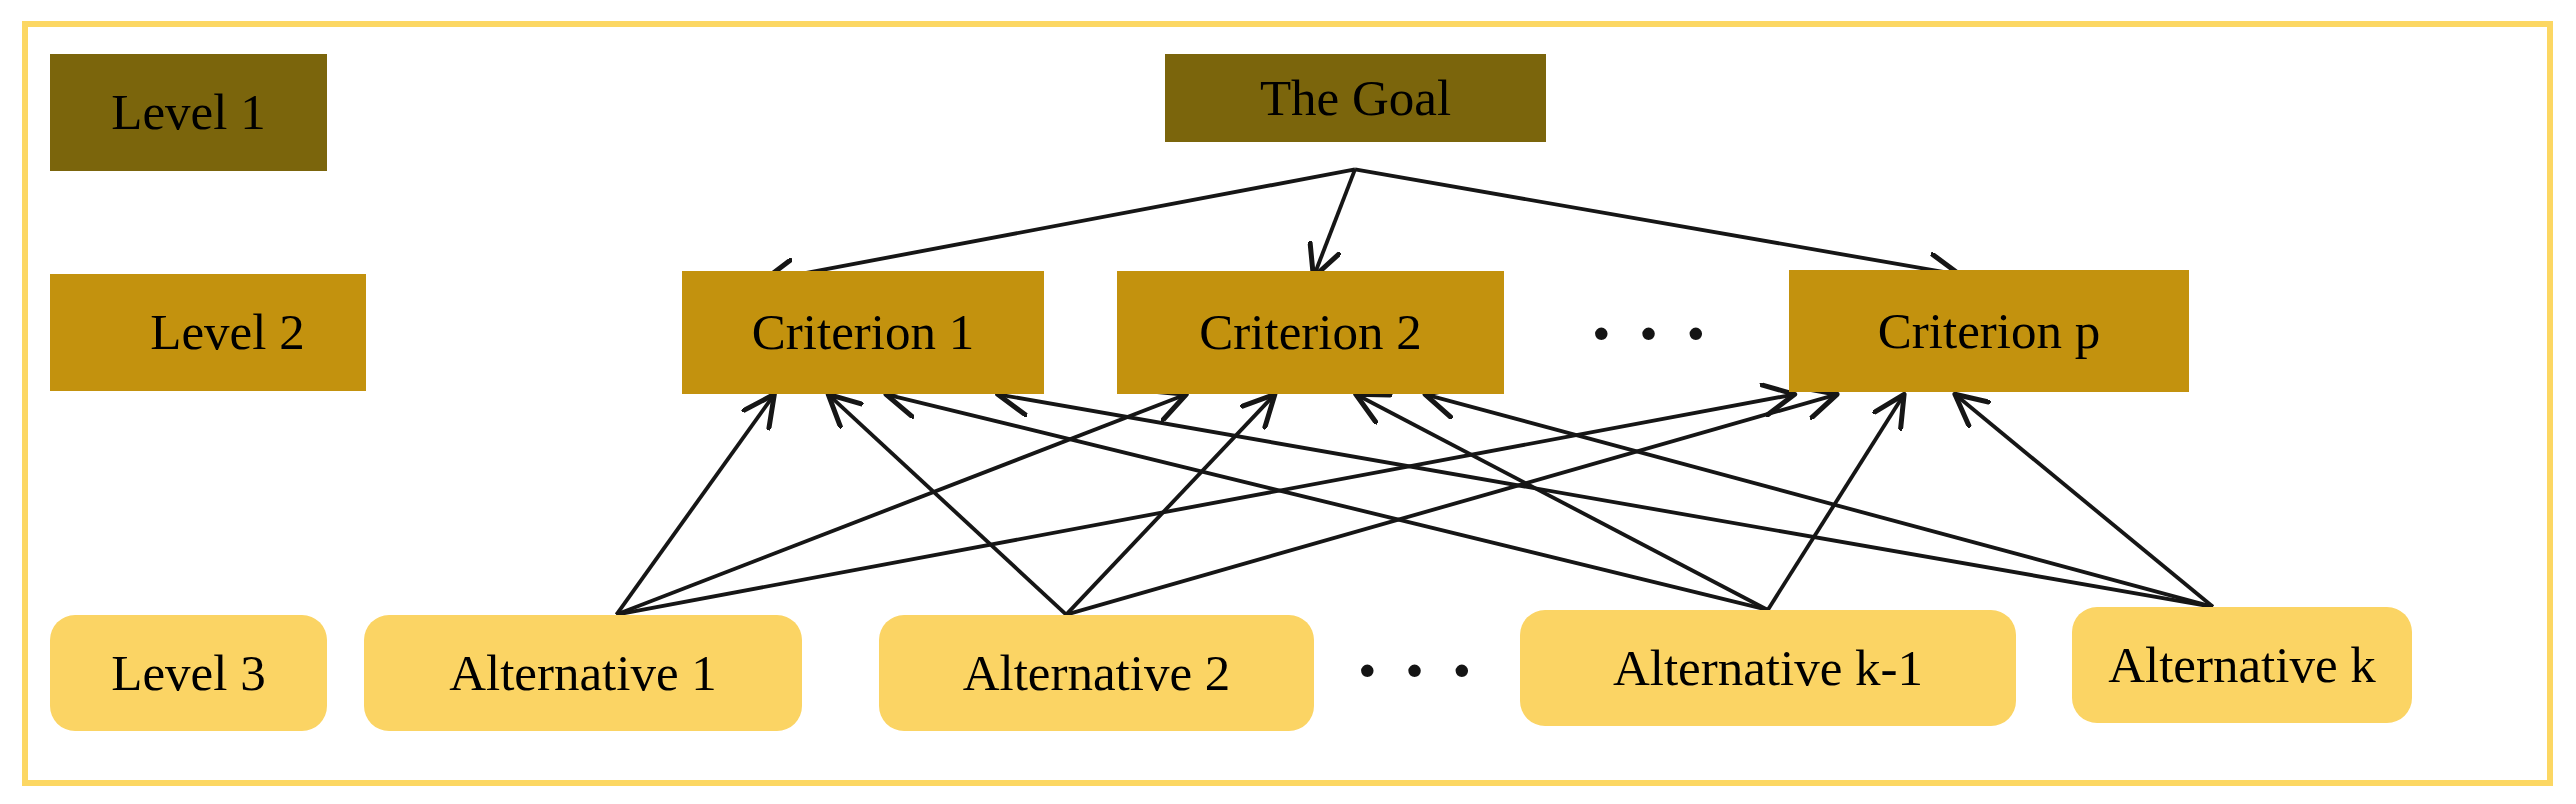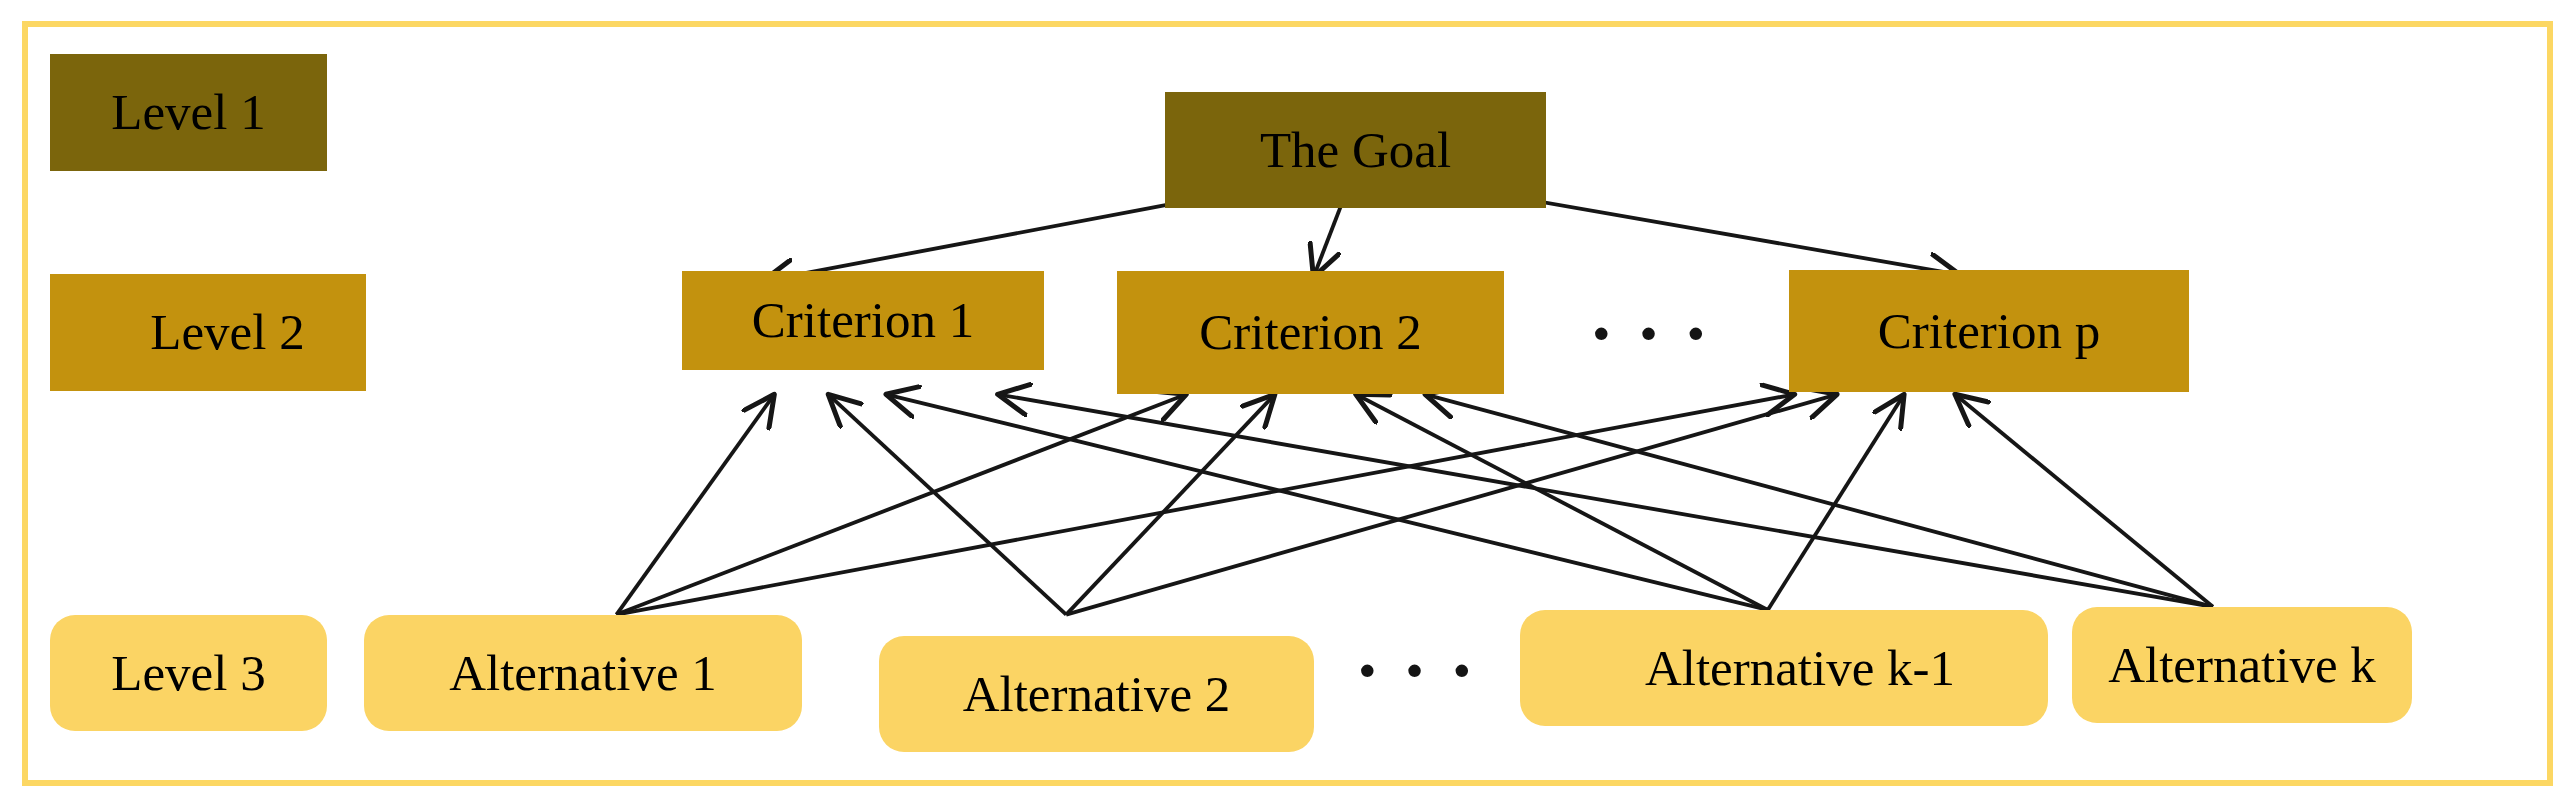--- a/index.html
+++ b/index.html
@@ -65,49 +65,49 @@
         <line x1="2295" y1="792" x2="2472" y2="512" stroke="#161616" stroke-width="5" marker-end="url(#ah)"></line>
         <line x1="2873" y1="788" x2="1295" y2="512" stroke="#161616" stroke-width="5" marker-end="url(#ah)"></line>
         <line x1="2873" y1="788" x2="1850" y2="512" stroke="#161616" stroke-width="5" marker-end="url(#ah)"></line>
         <line x1="2873" y1="788" x2="2538" y2="512" stroke="#161616" stroke-width="5" marker-end="url(#ah)"></line>
       </g>
   </svg>
 
   <div class="node dark" style="left:50px;top:54px;width:277px;height:117px;">
     <span>Level 1</span>
   </div>
-  <div class="node dark" style="left:1165px;top:54px;width:381px;height:116px;margin-top:38px;">
+  <div class="node dark" style="left:1165px;top:54px;width:381px;height:88px;">
     <span>The Goal</span>
   </div>
 
   <div class="node gold" style="left:50px;top:274px;width:277px;height:117px;padding-left:39px;">
     <span>Level 2</span>
   </div>
-  <div class="node gold" style="left:682px;top:271px;width:362px;height:99px;">
+  <div class="node gold" style="left:682px;top:271px;width:362px;height:123px;">
     <span>Criterion 1</span>
   </div>
   <div class="node gold" style="left:1117px;top:271px;width:387px;height:123px;">
     <span>Criterion 2</span>
   </div>
   <div class="dots" style="left:1556px;top:279px;width:185px;height:108px;">···</div>
   <div class="node gold" style="left:1789px;top:270px;width:400px;height:122px;">
     <span>Criterion p</span>
   </div>
 
   <div class="node light" style="left:50px;top:615px;width:277px;height:116px;">
     <span>Level 3</span>
   </div>
   <div class="node light" style="left:364px;top:615px;width:438px;height:116px;">
     <span>Alternative 1</span>
   </div>
-  <div class="node light" style="left:879px;top:615px;width:435px;height:116px;margin-top:21px;">
+  <div class="node light" style="left:879px;top:615px;width:435px;height:116px;">
     <span>Alternative 2</span>
   </div>
   <div class="dots" style="left:1322px;top:616px;width:185px;height:108px;">···</div>
-  <div class="node light" style="left:1520px;top:610px;width:496px;height:116px;padding-left:32px;">
+  <div class="node light" style="left:1520px;top:610px;width:496px;height:116px;">
     <span>Alternative k-1</span>
   </div>
   <div class="node light" style="left:2072px;top:607px;width:340px;height:116px;">
     <span>Alternative k</span>
   </div>
 
 </div>
 
 
 </body></html>

